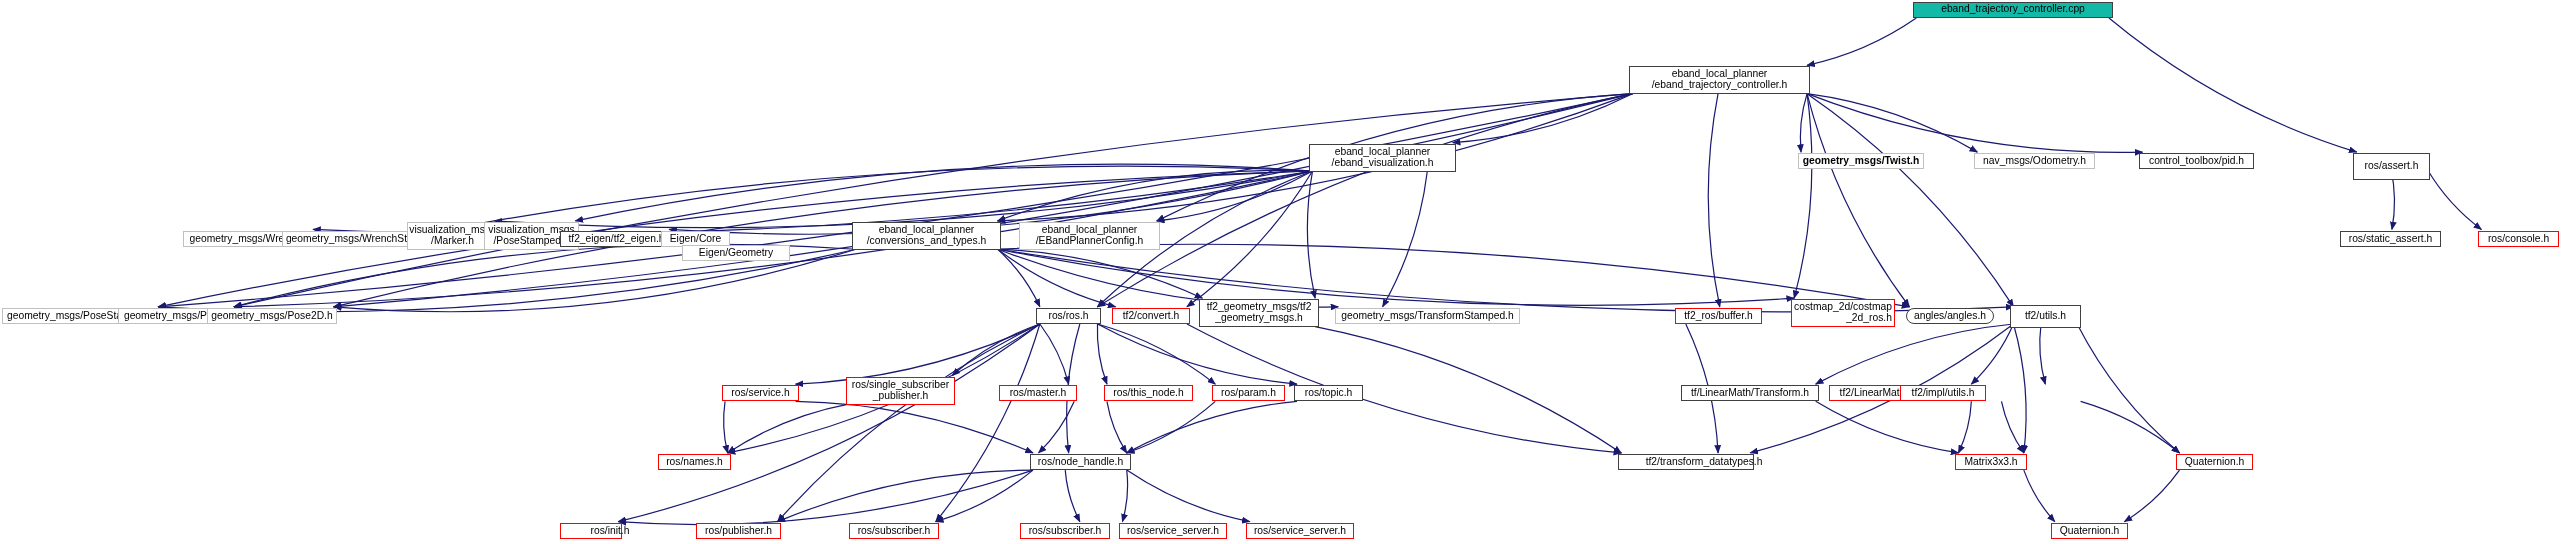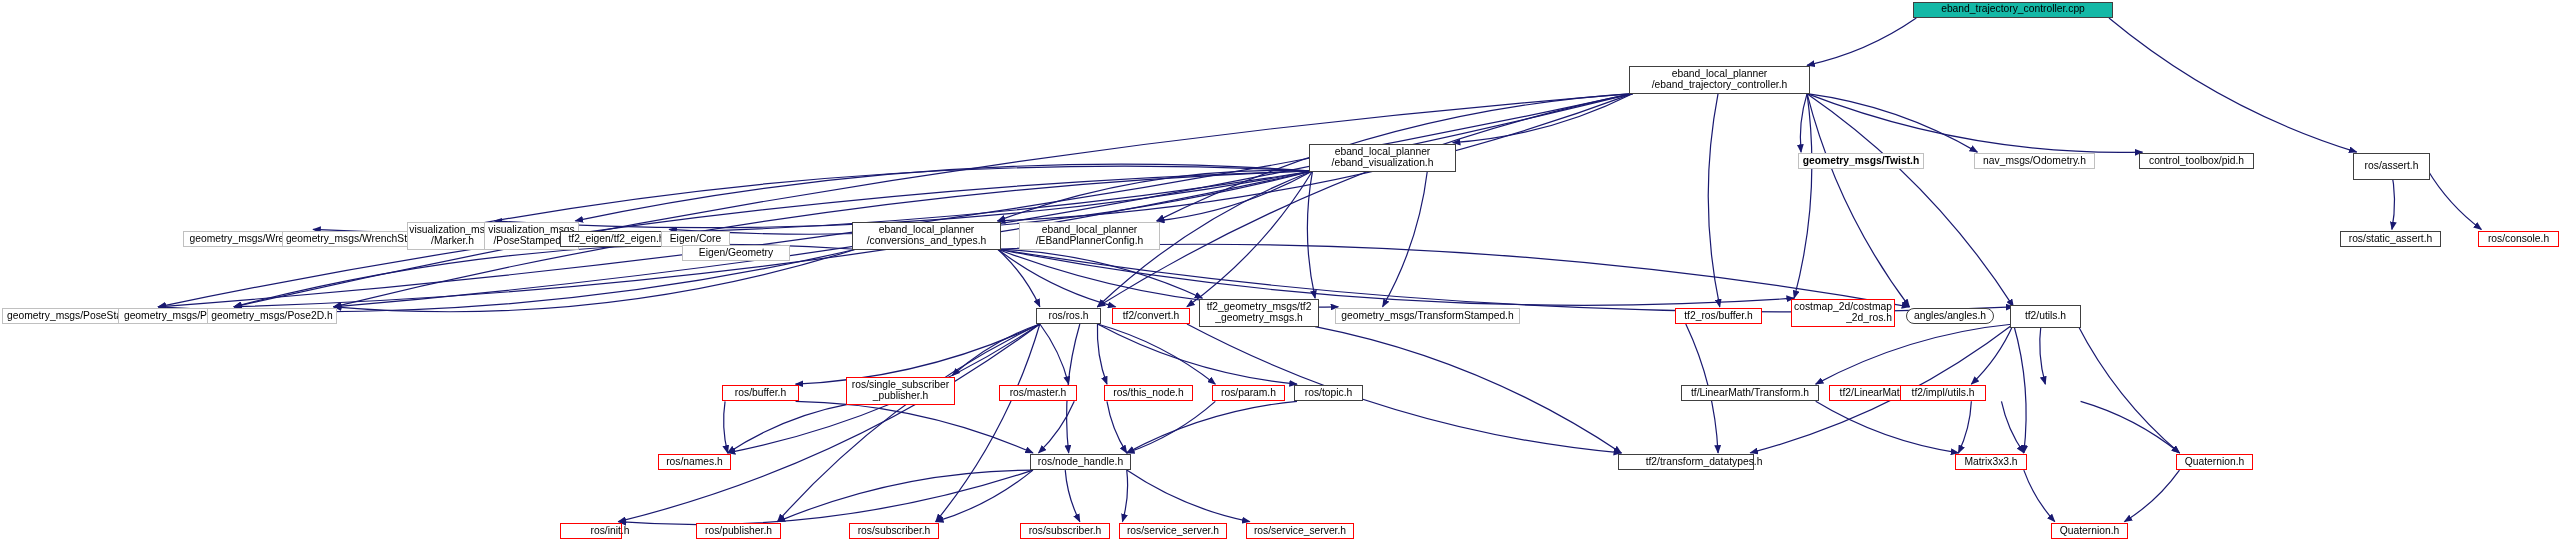--- a/index.html
+++ b/index.html
@@ -141,21 +141,21 @@
       <div class="node n-dark" style="left: 1199px; top: 299px; width: 120px; height: 27.5px; font-size: 10.3px;">tf2_geometry_msgs/tf2
 _geometry_msgs.h</div>
       <div class="node n-gray" style="left: 1335px; top: 308px; width: 185px; height: 16.3px; font-size: 10.3px;">geometry_msgs/TransformStamped.h</div>
       <div class="node n-red" style="left: 1675px; top: 308px; width: 87px; height: 16.3px; font-size: 10.3px;">tf2_ros/buffer.h</div>
       <div class="node n-red" style="left: 1791px; top: 299px; width: 104px; height: 27.5px; font-size: 10.3px; text-align: right;">costmap_2d/costmap
 _2d_ros.h</div>
       <div class="node n-dark" style="left: 1906px; top: 308px; width: 88px; height: 16.3px; font-size: 10.3px; border-radius: 8px;">angles/angles.h</div>
       <div class="node n-dark" style="left: 2010px; top: 305px; width: 71px; height: 23px; font-size: 10.3px;">tf2/utils.h</div>
       <div class="node n-dark" style="left: 2340px; top: 231px; width: 101px; height: 16.3px; font-size: 10.3px;">ros/static_assert.h</div>
       <div class="node n-red" style="left: 2478px; top: 231px; width: 81px; height: 16.3px; font-size: 10.3px;">ros/console.h</div>
-      <div class="node n-red" style="left: 722px; top: 385px; width: 77px; height: 16.3px; font-size: 10.3px;">ros/buffer.h</div>
+      <div class="node n-red" style="left: 722px; top: 385px; width: 77px; height: 16.3px; font-size: 10.3px;">ros/service.h</div>
       <div class="node n-red" style="left: 846px; top: 377px; width: 109px; height: 27.5px; font-size: 10.3px;">ros/single_subscriber
 _publisher.h</div>
       <div class="node n-red" style="left: 999px; top: 385px; width: 78px; height: 16.3px; font-size: 10.3px;">ros/master.h</div>
       <div class="node n-red" style="left: 1104px; top: 385px; width: 89px; height: 16.3px; font-size: 10.3px;">ros/this_node.h</div>
       <div class="node n-red" style="left: 1212px; top: 385px; width: 73px; height: 16.3px; font-size: 10.3px;">ros/param.h</div>
       <div class="node n-dark" style="left: 1294px; top: 385px; width: 69px; height: 16.3px; font-size: 10.3px;">ros/topic.h</div>
       <div class="node n-dark" style="left: 1681px; top: 385px; width: 138px; height: 16.3px; font-size: 10.3px;">tf/LinearMath/Transform.h</div>
       <div class="node n-red" style="left: 1829px; top: 385px; width: 145px; height: 16.3px; font-size: 10.3px;">tf2/LinearMath/Transform.h</div>
       <div class="node n-red" style="left: 1900px; top: 385px; width: 86px; height: 16.3px; font-size: 10.3px;">tf2/impl/utils.h</div>
       <div class="node n-red" style="left: 658px; top: 454px; width: 73px; height: 16.3px; font-size: 10.3px;">ros/names.h</div>

